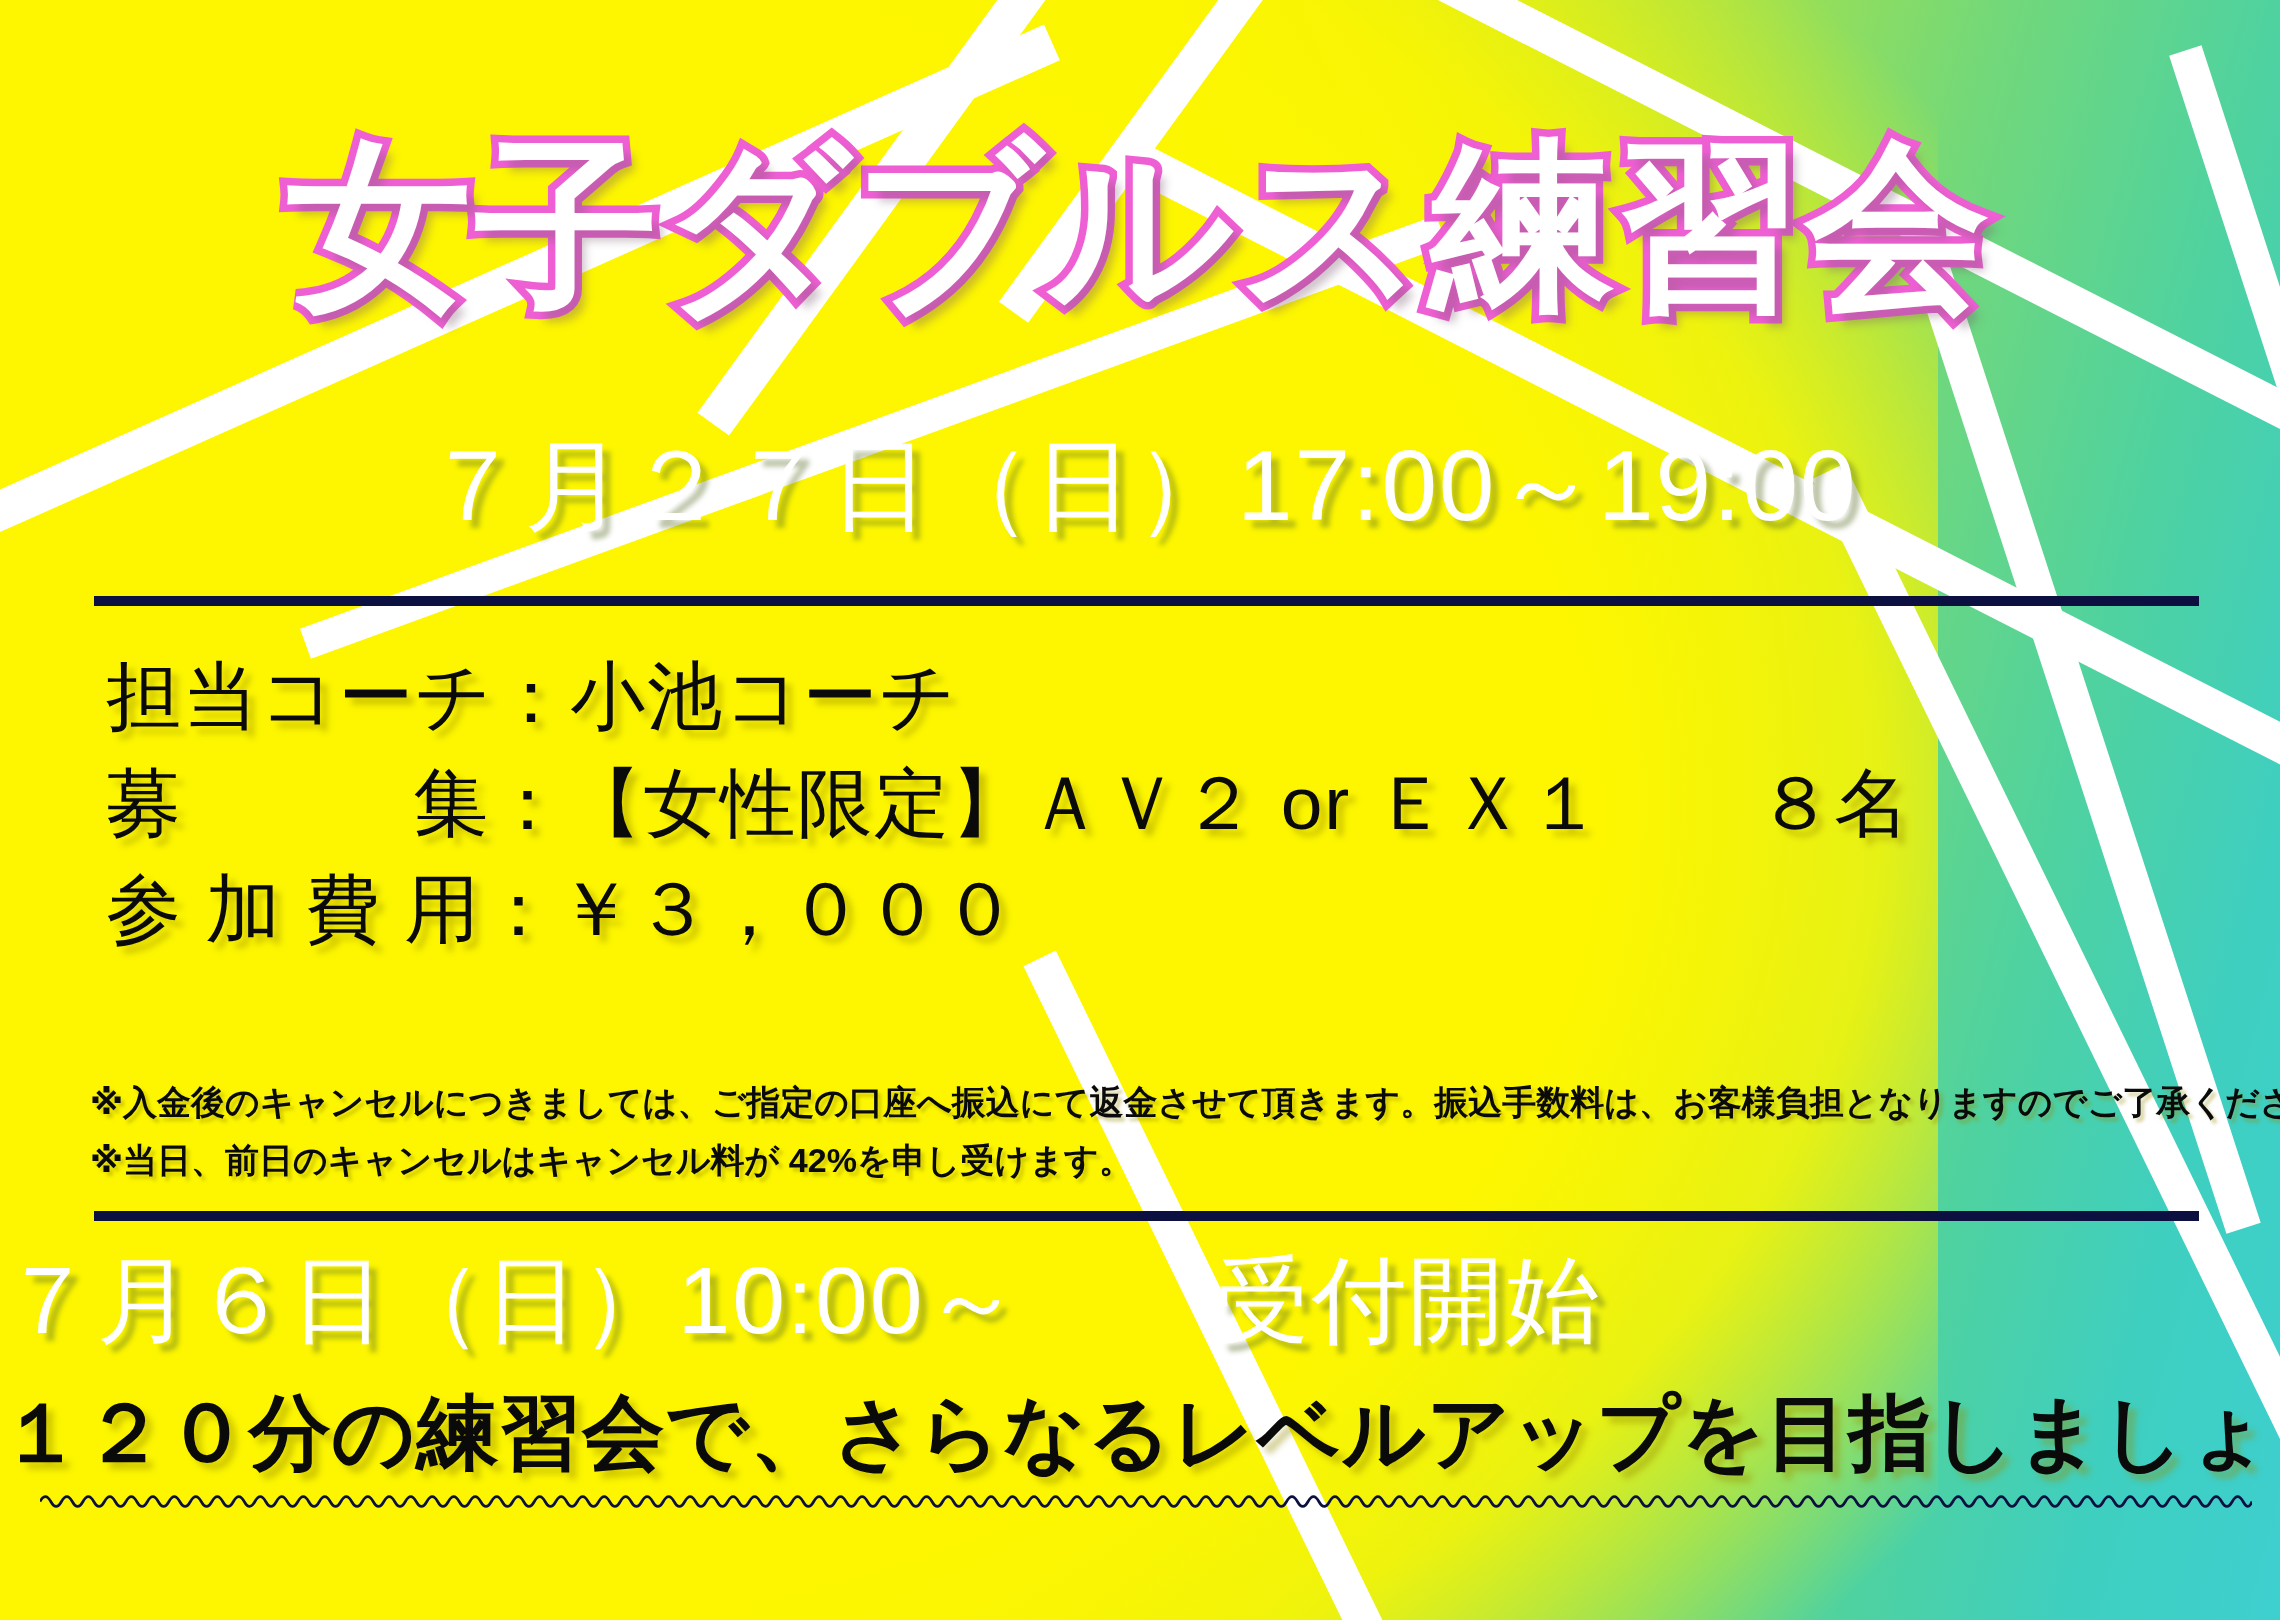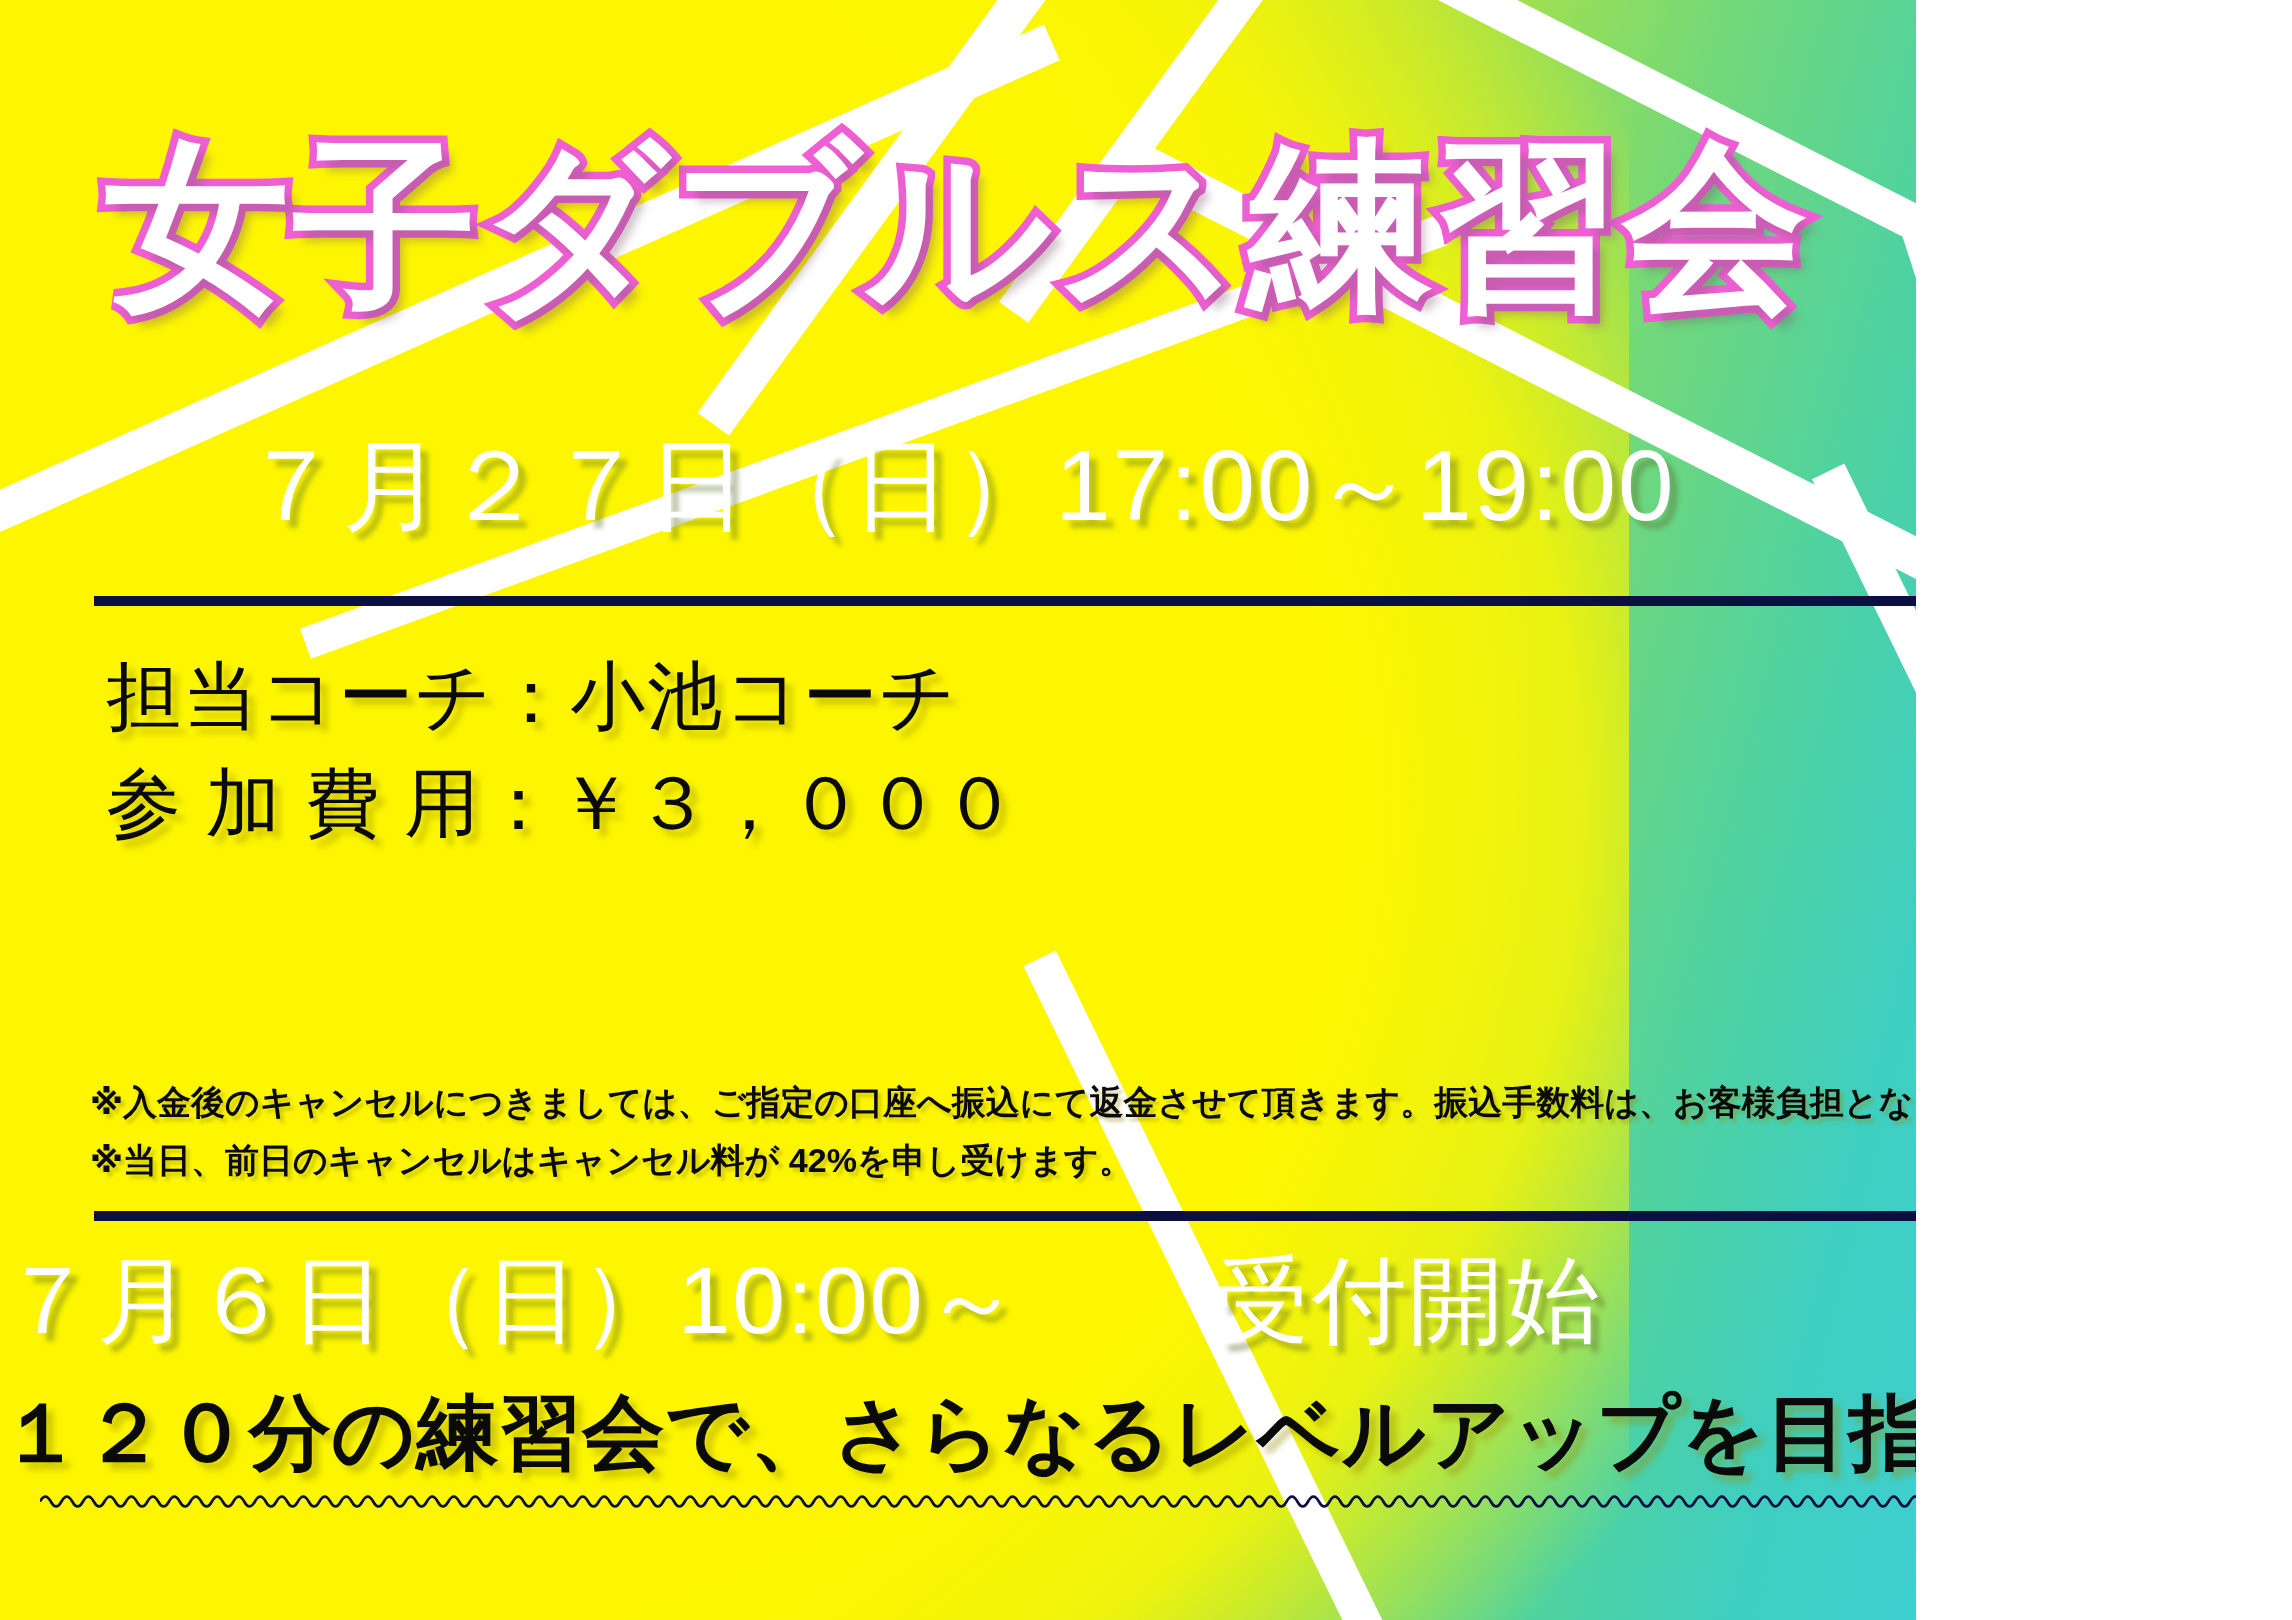--- a/index.html
+++ b/index.html
@@ -5,21 +5,21 @@
 <style>
   html, body {
     margin: 0;
     padding: 0;
     background: #ffffff;
   }
 
   
   .poster {
     position: relative;
-    width: 1916px;
+    width: 2280px;
     height: 1620px;
     overflow: hidden;
     font-family: "Liberation Sans", "DejaVu Sans", sans-serif;
     background: linear-gradient(105deg,
         #fcf500 0%,
         #fbf400 30%,
         #f2f000 42%,
         #d8ec1c 52%,
         #a7e249 63%,
         #72d87a 74%,
@@ -205,20 +205,21 @@
   <div class="title-wrap">
     <span class="title">女子ダブルス練習会</span>
   </div>
 
   <div class="datetime">７月２７日（日）17:00～19:00</div>
 
   <div class="rule rule-top"></div>
 
   <div class="details">
     <span class="detail-row">担当コーチ：小池コーチ</span>
+    <span class="detail-row">募　　　集：【女性限定】ＡＶ２ or ＥＸ１　　８名</span>
     <span class="detail-row">参 加 費 用：￥３，０００</span>
   </div>
 
   <div class="notes">
     <span class="note-line">※入金後のキャンセルにつきましては、ご指定の口座へ振込にて返金させて頂きます。振込手数料は、お客様負担となりますのでご了承ください。</span>
     <span class="note-line">※当日、前日のキャンセルはキャンセル料が 42%を申し受けます。</span>
   </div>
 
   <div class="rule rule-bottom"></div>
 

